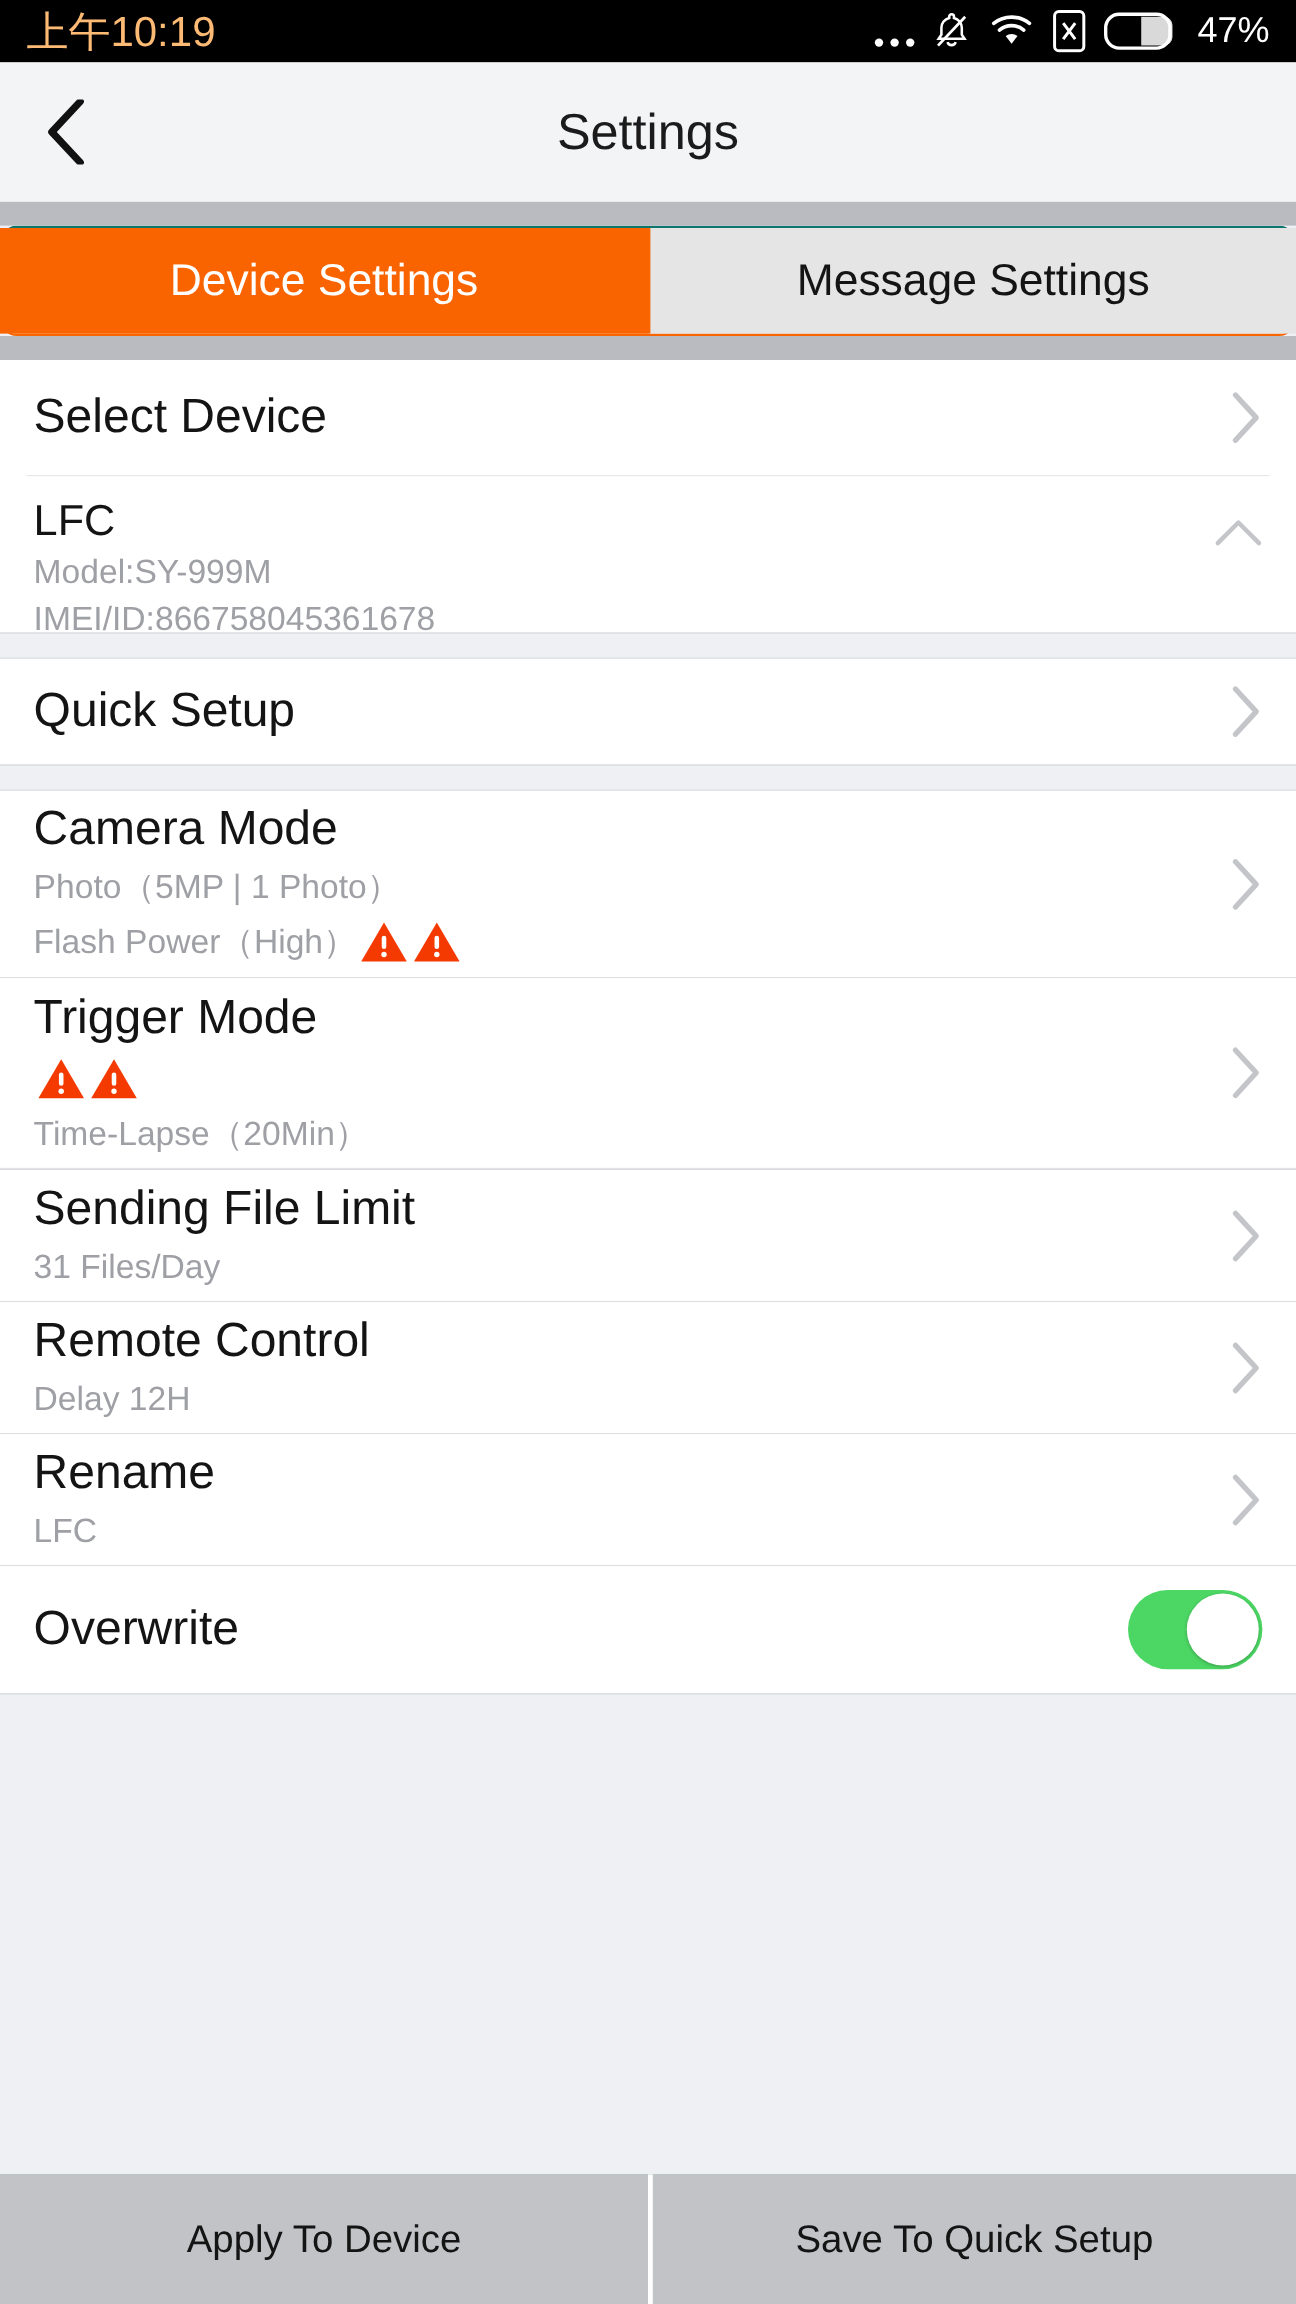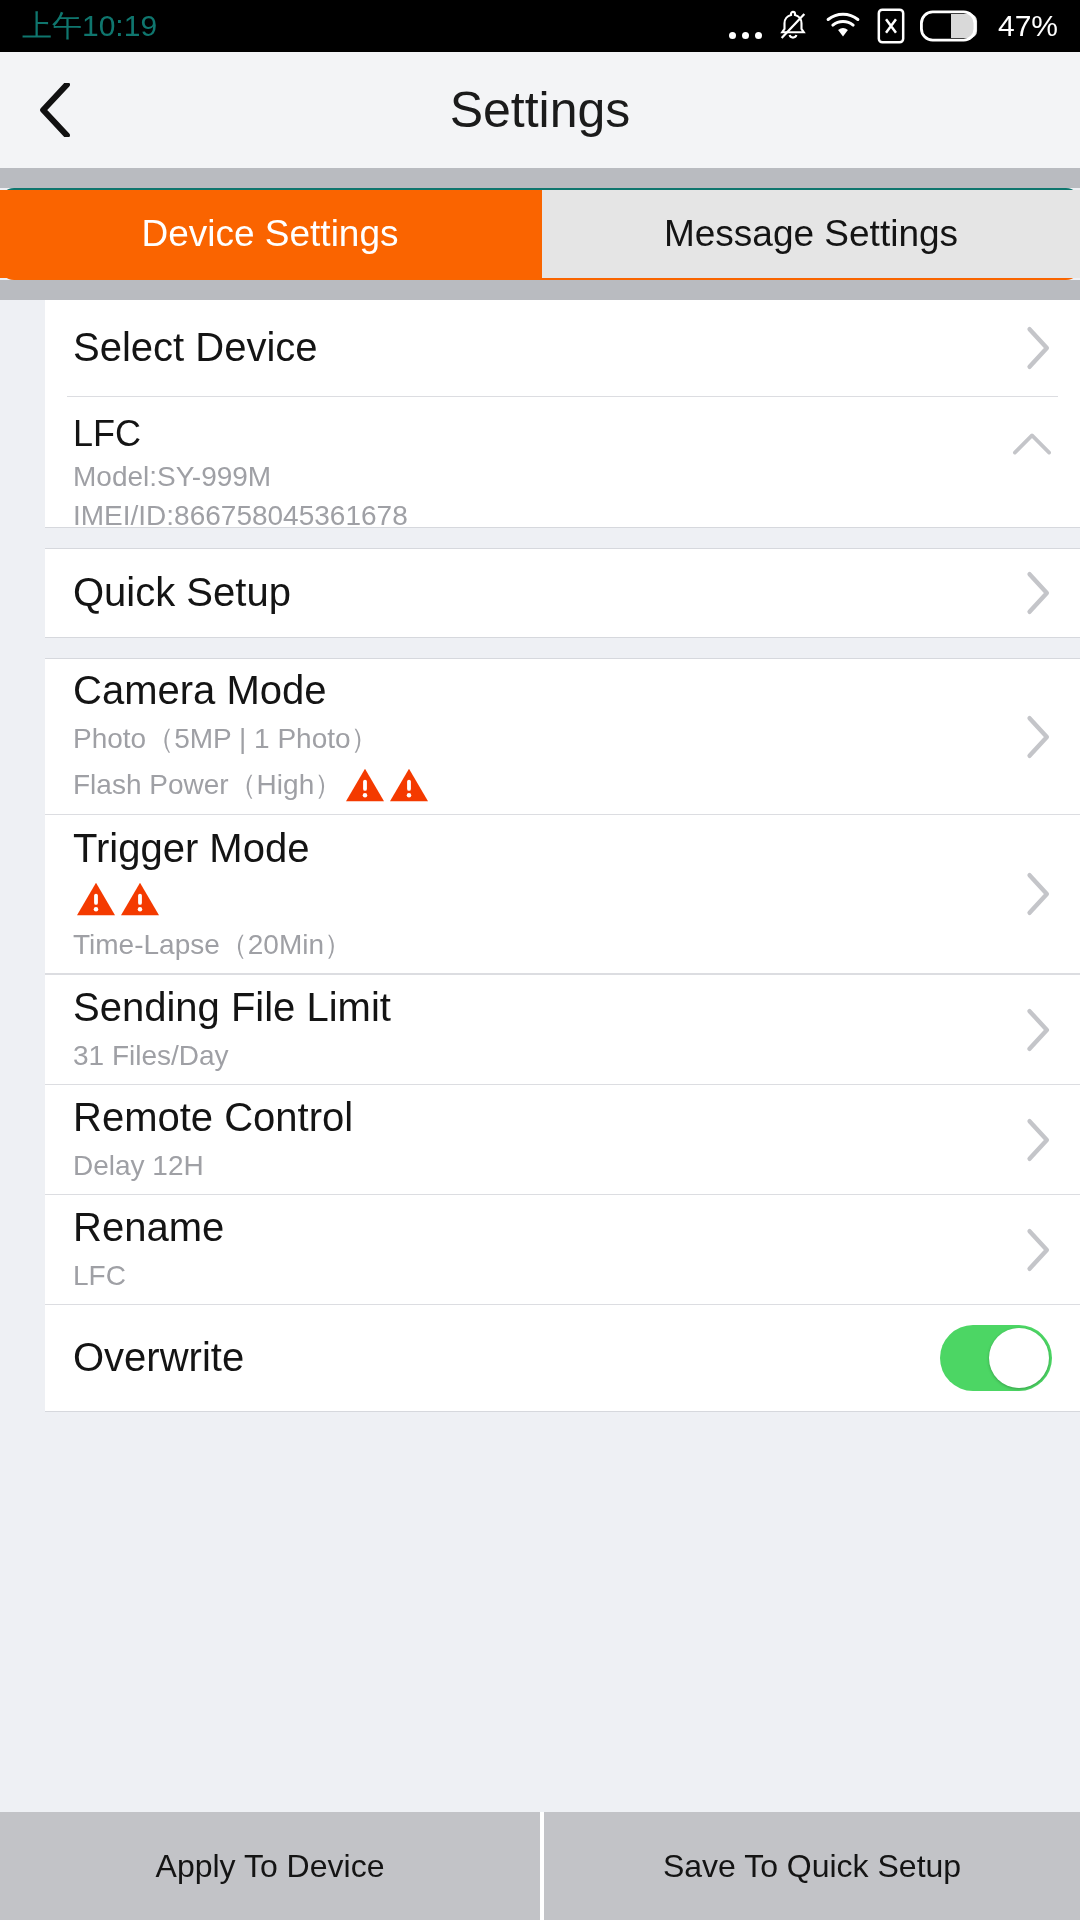--- a/index.html
+++ b/index.html
@@ -28,23 +28,23 @@
     height: 52px;
     background: #000000;
     color: #ffffff;
     display: flex;
     align-items: center;
     padding: 0 22px;
     box-sizing: border-box;
     flex: 0 0 52px;
   }
   .status-time {
-    font-size: 30px;
+    font-size: 35px;
     letter-spacing: 0px;
-    color: #0f766e;
+    color: #fdba74;
     white-space: nowrap;
   }
   .status-right {
     margin-left: auto;
     display: flex;
     align-items: center;
     gap: 14px;
   }
   .ic-dots {
     display: flex;
@@ -81,21 +81,21 @@
     justify-content: center;
     cursor: pointer;
   }
   .chev-back {
     width: 34px; height: 54px;
   }
   .header-title {
     position: absolute;
     left: 0; right: 0;
     text-align: center;
-    font-size: 50px;
+    font-size: 42px;
     color: #1b1b1b;
     pointer-events: none;
   }
 
   
   .strip {
     background: #b9bbc0;
     flex: 0 0 20px;
   }
 
@@ -128,21 +128,20 @@
     border-left: 2px solid #f96500;
   }
 
   
   .scroll-area {
     flex: 1 1 auto;
     background: #15803d;
     overflow: hidden;
     display: flex;
     flex-direction: column;
-    margin-left: 45px;
   }
   .group {
     background: #ffffff;
   }
   .gap {
     height: 22px;
     background: #eef0f4;
     border-top: 1px solid #d6d8dd;
     border-bottom: 1px solid #d6d8dd;
     box-sizing: border-box;

